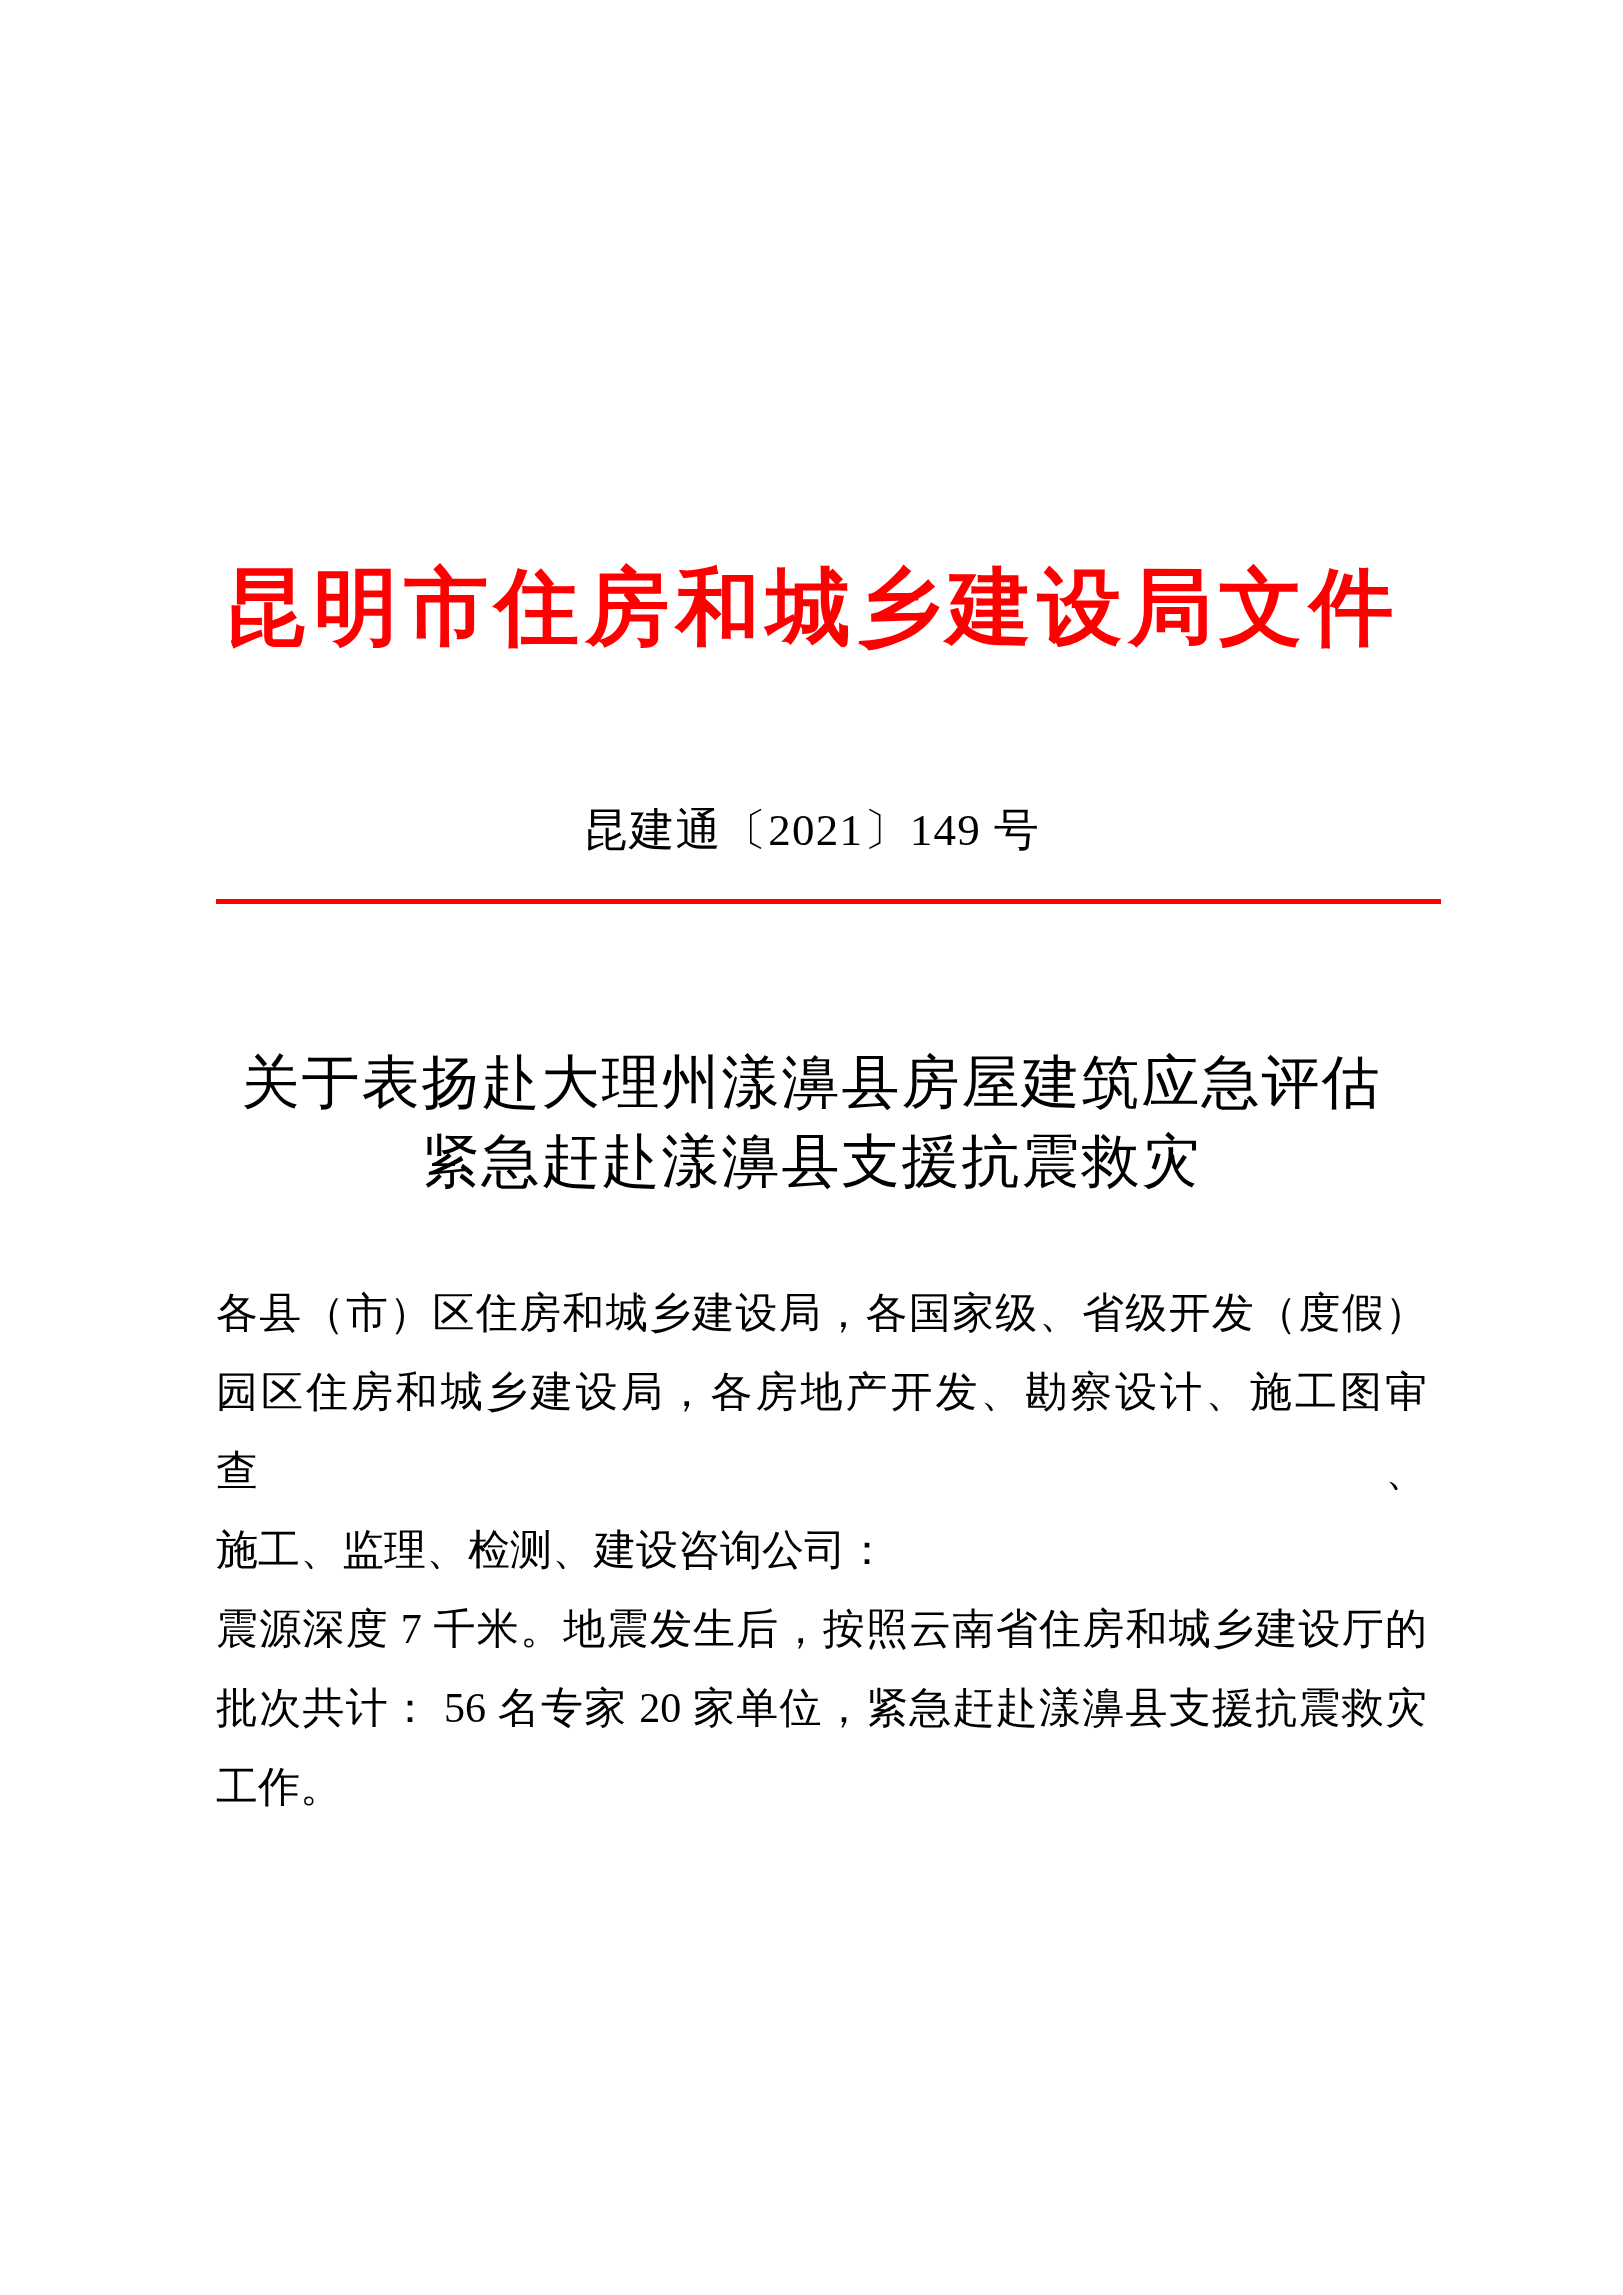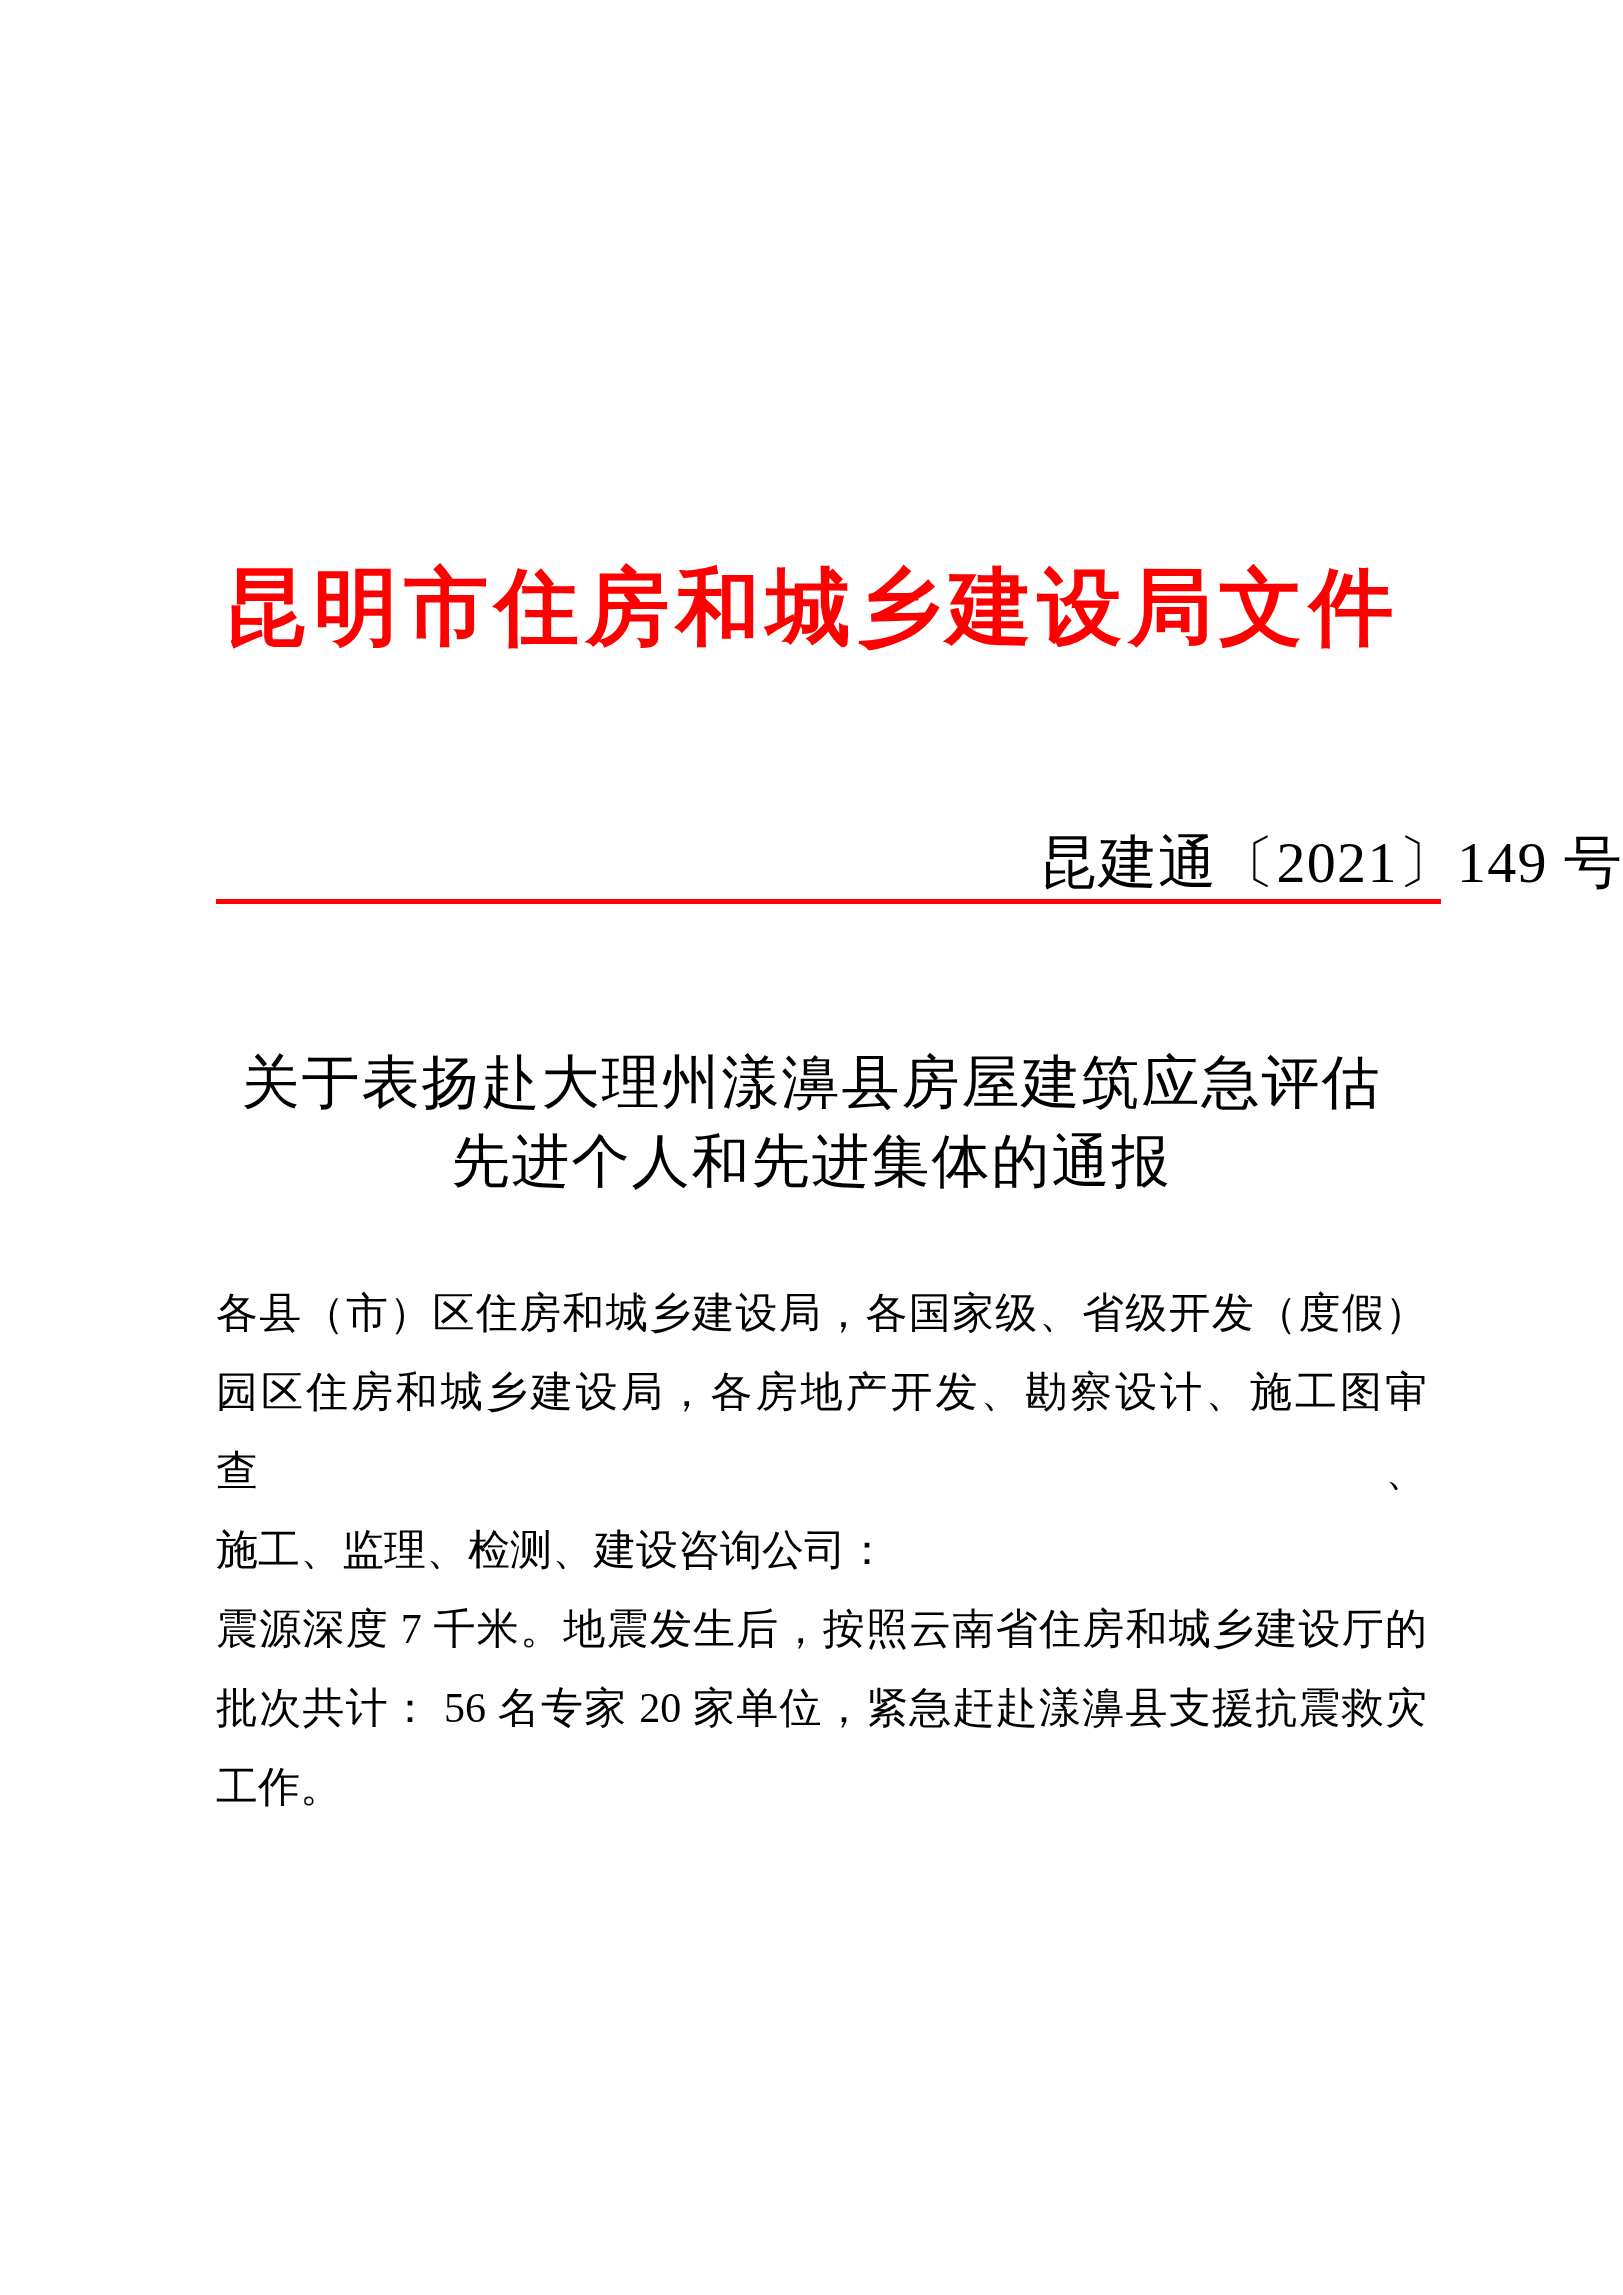--- a/index.html
+++ b/index.html
@@ -29,25 +29,25 @@
     font-size: 84px;
     line-height: 105px;
     letter-spacing: 6.5px;
     color: var(--accent-red, #ff0000);
     white-space: nowrap;
   }
 
   
   .doc-number {
     position: absolute;
-    top: 830px;
+    top: 798px;
     left: 0;
     width: 100%;
-    text-align: right;
-    font-size: 58px;
+    text-align: center;
+    font-size: 45px;
     line-height: 65px;
     letter-spacing: 1.3px;
     color: var(--text-black, #000000);
     white-space: nowrap;
   }
 
   
   .red-rule {
     position: absolute;
     top: 899px;
@@ -115,21 +115,21 @@
 <div class="page">
 
   <div class="agency-title">昆明市住房和城乡建设局文件</div>
 
   <div class="doc-number">昆建通〔2021〕149 号</div>
 
   <div class="red-rule"></div>
 
   <div class="doc-title">
     <div class="title-line">关于表扬赴大理州漾濞县房屋建筑应急评估</div>
-    <div class="title-line">先进个人和先进集体的通报</div>
+    <div class="title-line">紧急赶赴漾濞县支援抗震救灾</div>
   </div>
 
   <div class="body-block">
     <div class="body-line">各县（市）区住房和城乡建设局，各国家级、省级开发（度假）</div>
     <div class="body-line">园区住房和城乡建设局，各房地产开发、勘察设计、施工图审查、</div>
     <div class="body-line short">施工、监理、检测、建设咨询公司：</div>
     <div class="body-line">震源深度 7 千米。地震发生后，按照云南省住房和城乡建设厅的</div>
     <div class="body-line">批次共计： 56 名专家 20 家单位，紧急赶赴漾濞县支援抗震救灾</div>
     <div class="body-line short">工作。</div>
   </div>

